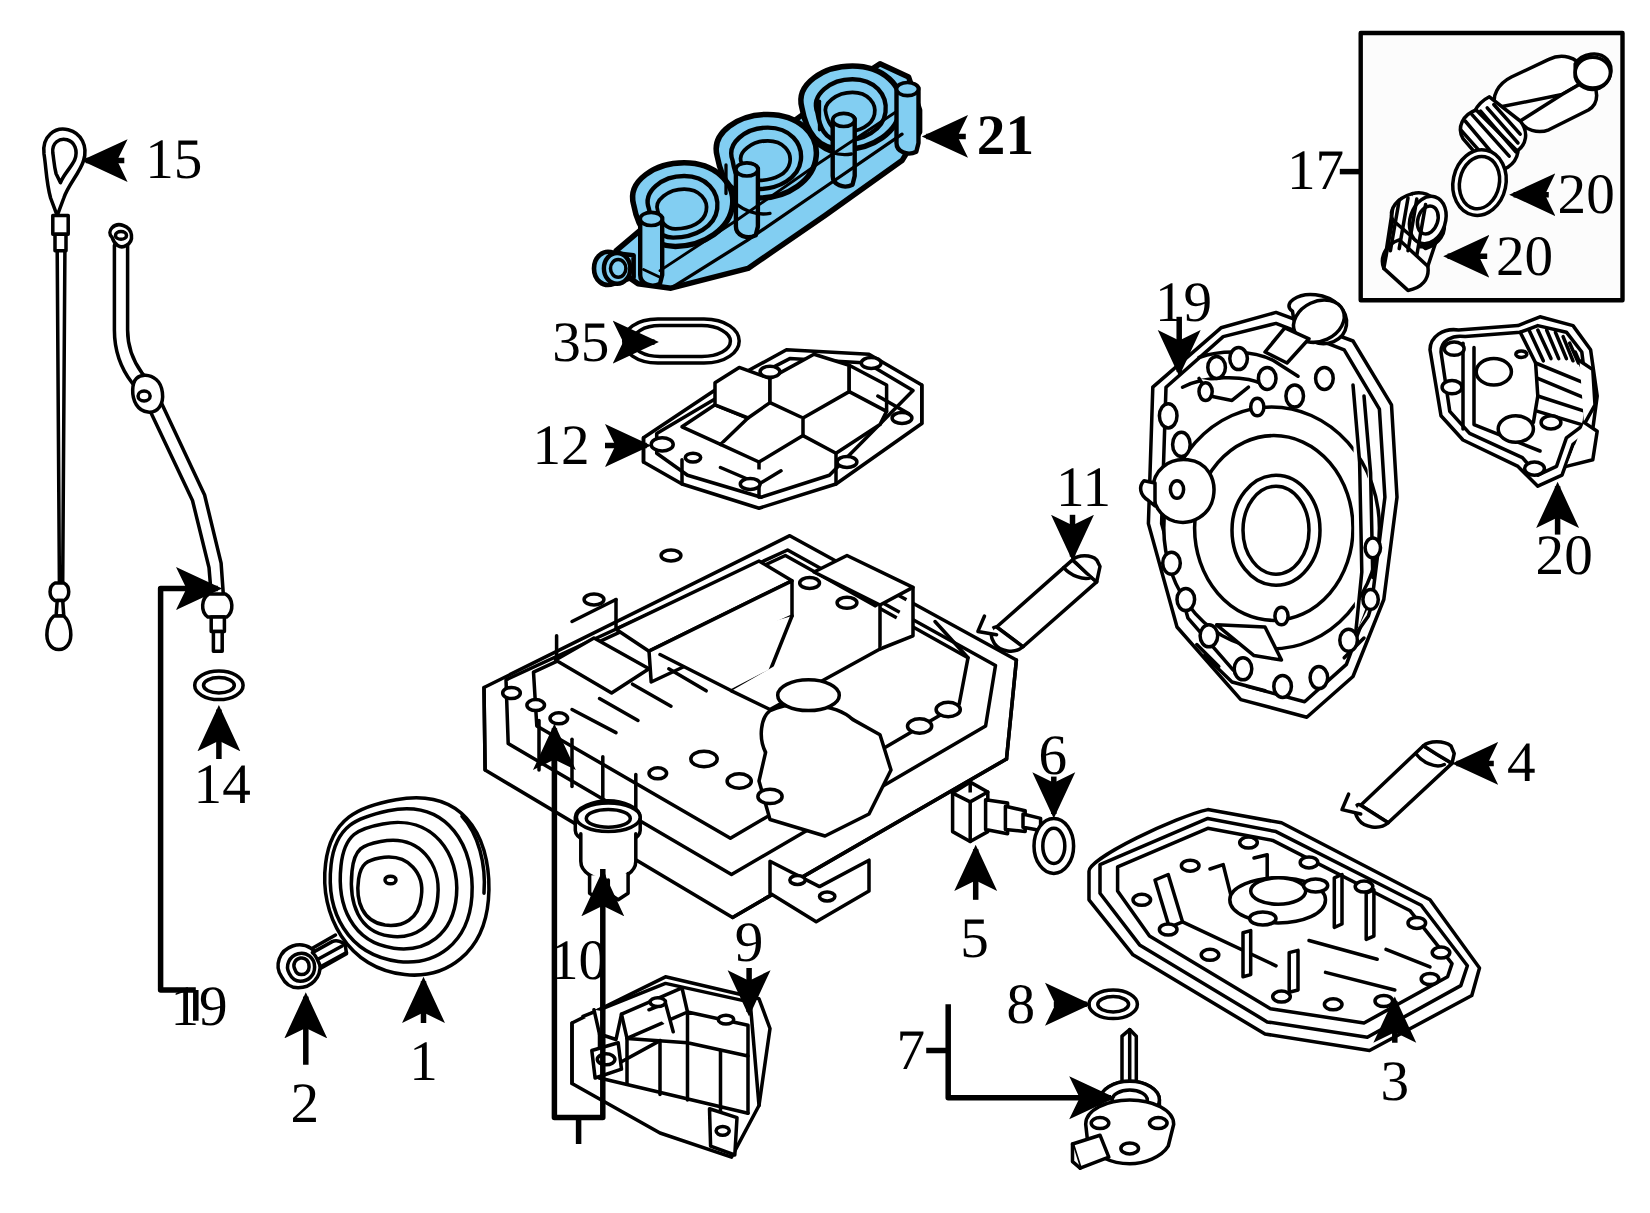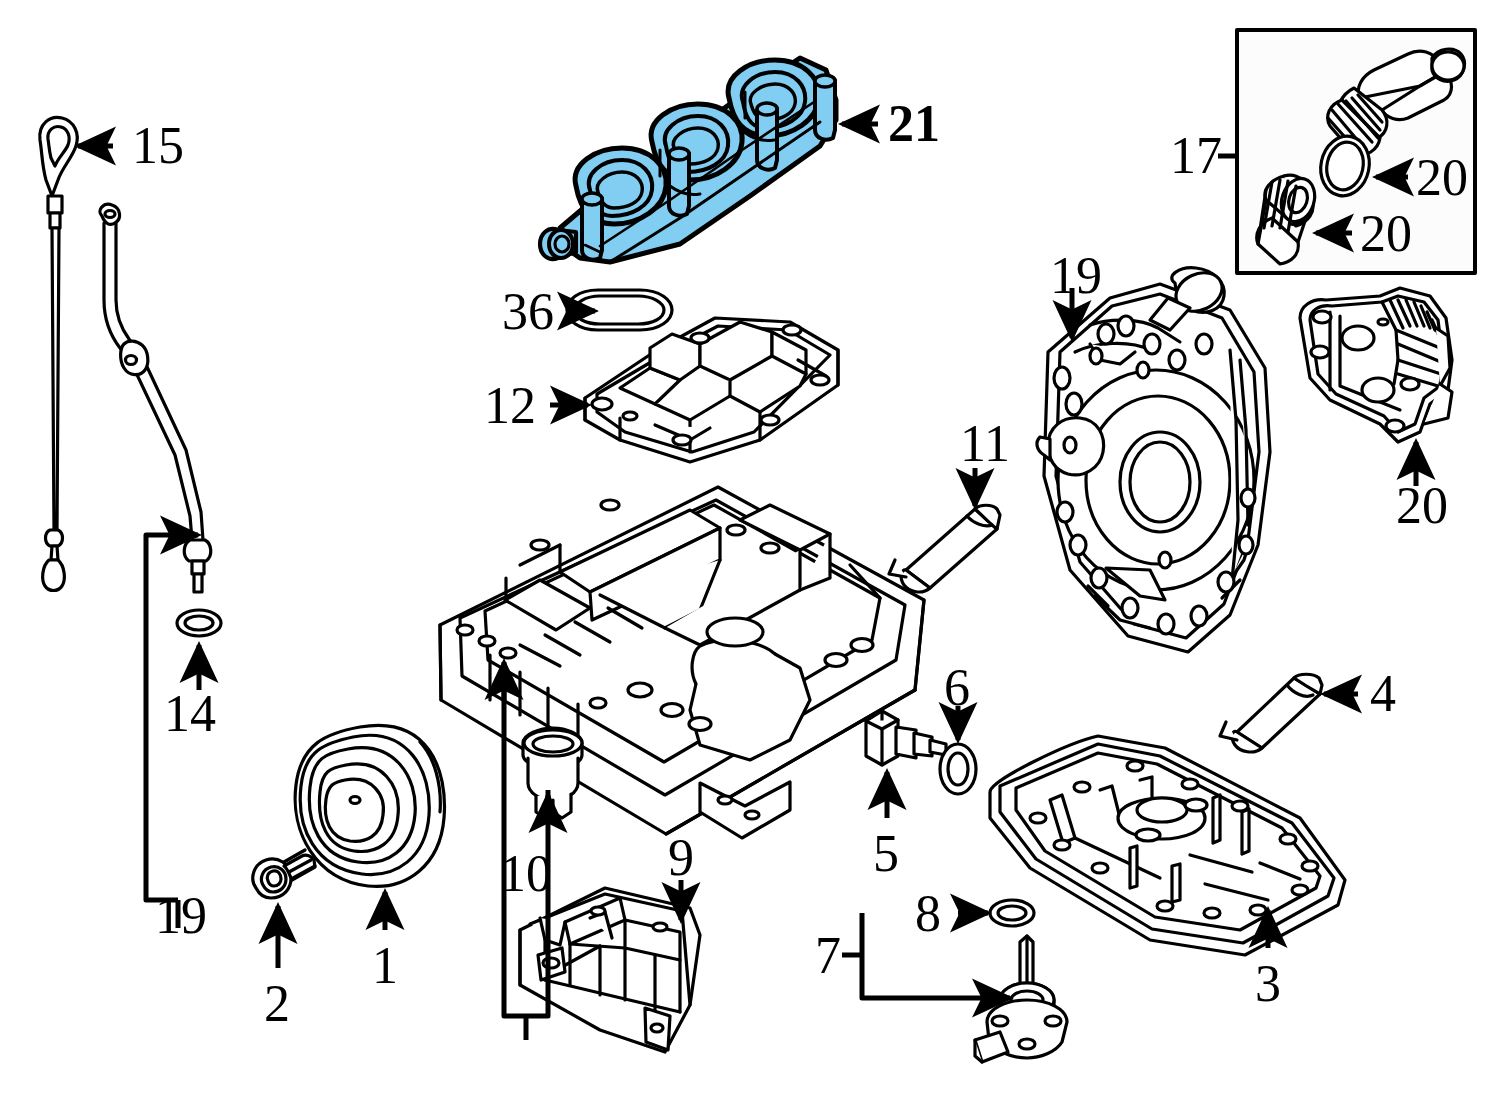--- a/index.html
+++ b/index.html
@@ -513,23 +513,23 @@
   <div class="callout-num" style="left:1370px; top:668px;">4</div>
   <div class="callout-num" style="left:873px; top:828px;">5</div>
   <div class="callout-num" style="left:944px; top:662px;">6</div>
   <div class="callout-num" style="left:815px; top:930px;">7</div>
   <div class="callout-num" style="left:915px; top:888px;">8</div>
   <div class="callout-num" style="left:668px; top:832px;">9</div>
   <div class="callout-num" style="left:500px; top:848px;text-align:center;">10</div>
   <div class="callout-num" style="left:960px; top:418px;text-align:center;">11</div>
   <div class="callout-num" style="left:484px; top:380px;text-align:center;">12</div>
   <div class="callout-num" style="left:155px; top:890px;">19</div>
-  <div class="callout-num" style="left:164px; top:688px;text-align:center;">14</div>
+  <div class="callout-num" style="left:176px; top:688px;text-align:center;">14</div>
   <div class="callout-num" style="left:132px; top:120px;">15</div>
   <div class="callout-num" style="left:1050px; top:250px;">19</div>
   <div class="callout-num" style="left:1170px; top:130px;">17</div>
   <div class="callout-num" style="left:1360px; top:208px;">20</div>
   <div class="callout-num" style="left:1416px; top:152px;">20</div>
   <div class="callout-num" style="left:1396px; top:480px;">20</div>
   <div class="callout-num" style="left:888px; top:98px;font-weight:bold;">21</div>
-  <div class="callout-num" style="left:502px; top:286px;">36</div>
+  <div class="callout-num" style="left:502px; top:286px;">35</div>
 
 </div>
 
 </body></html>

